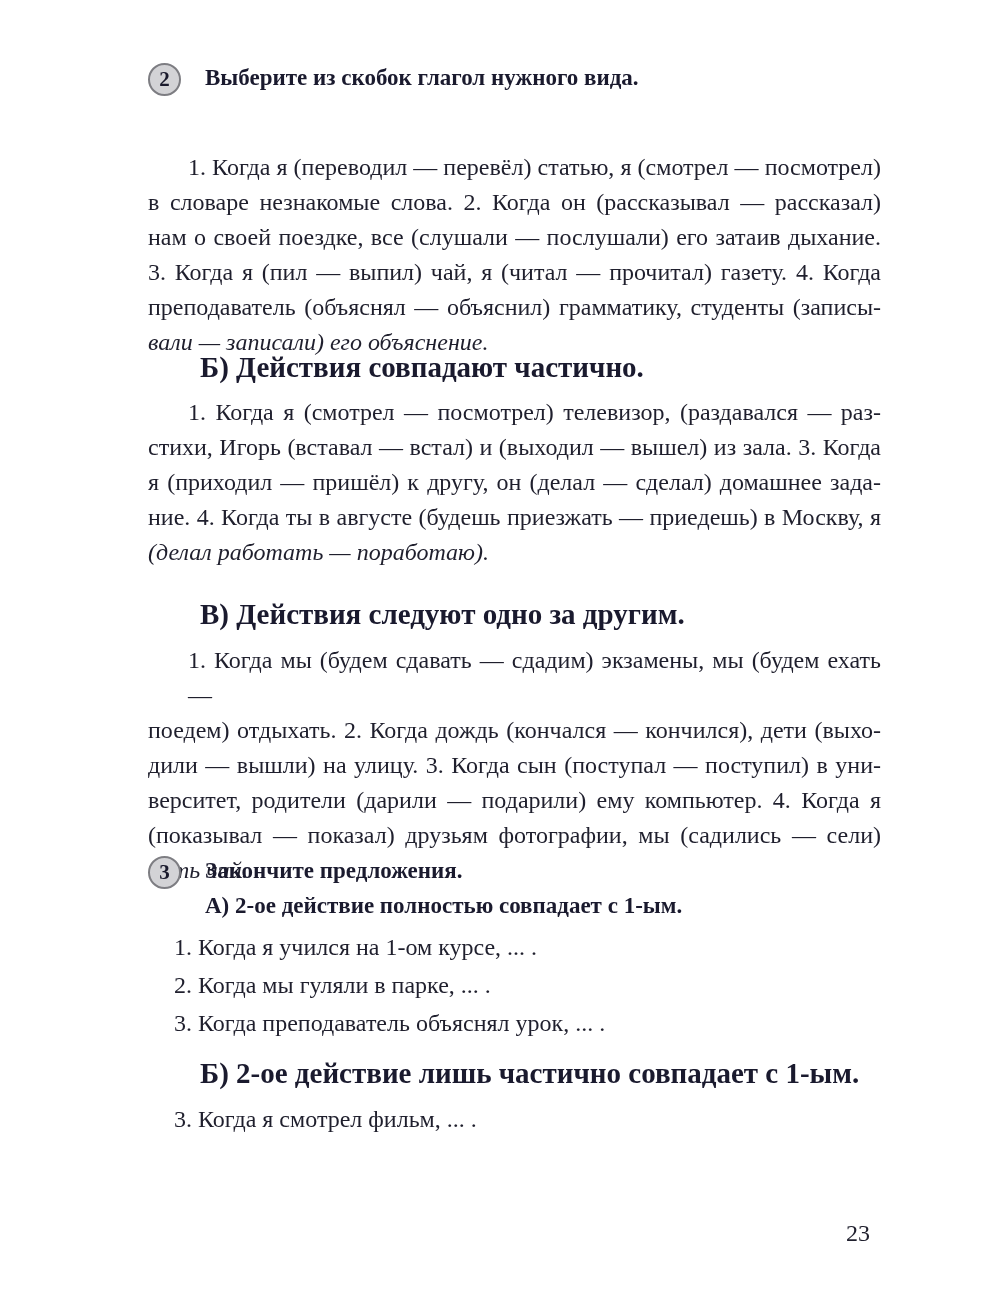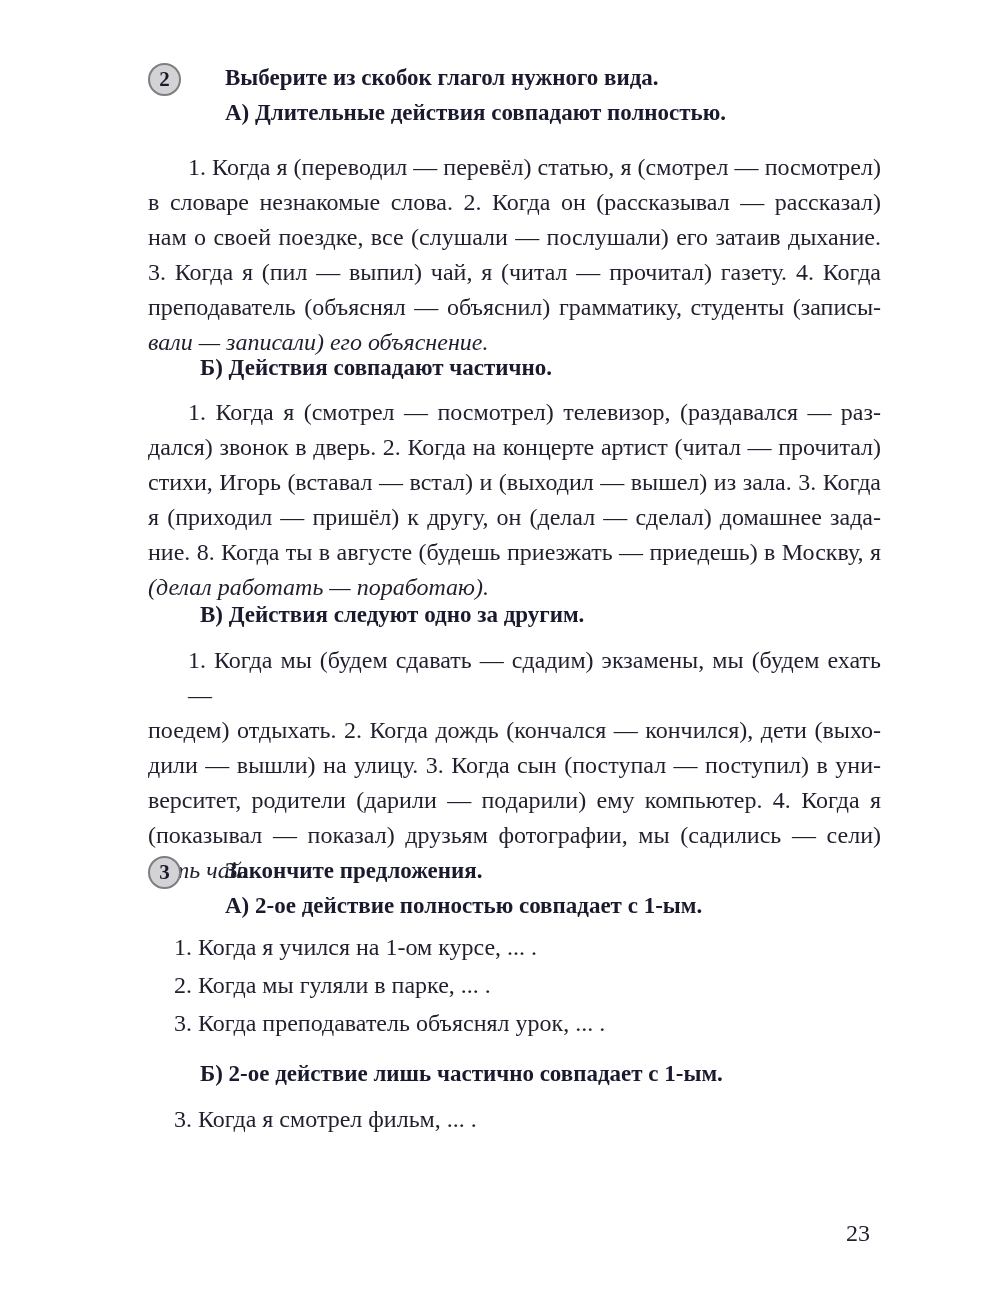--- a/index.html
+++ b/index.html
@@ -34,30 +34,30 @@
     border: 2.5px solid #7d7d82;
     display: flex;
     align-items: center;
     justify-content: center;
     font-weight: bold;
     font-size: 21px;
     color: #1a1a2c;
     box-sizing: border-box;
   }
   .ex-titles {
-    margin-left: 77px;
+    margin-left: 57px;
     font-weight: bold;
     font-size: 23px;
     line-height: 35px;
     color: #1a1a2e;
   }
   
   .sub-heading {
     font-weight: bold;
-    font-size: 23px;
+    font-size: 29px;
     line-height: 35px;
     padding-left: 52px;
     color: #1a1a2e;
     box-sizing: border-box;
   }
   
   .para {
     font-size: 24px;
     line-height: 35px;
   }
@@ -94,41 +94,39 @@
 <body>
 
 <div class="page">
 
   <div class="block ex-header" style="top:60px">
     <div class="badge">
       <span>2</span>
     </div>
     <div class="ex-titles">
       <div>Выберите из скобок глагол нужного вида.</div>
-      <div>А) Длительные действия совпадают полностью.</div>
     </div>
   </div>
 
   <div class="block para" style="top:150px">
     <div class="pline first">1. Когда я (переводил — перевёл) статью, я (смотрел — посмотрел)</div>
     <div class="pline">в словаре незнакомые слова. 2. Когда он (рассказывал — рассказал)</div>
     <div class="pline">нам о своей поездке, все (слушали — послушали) его затаив дыхание.</div>
     <div class="pline">3. Когда я (пил — выпил) чай, я (читал — прочитал) газету. 4. Когда</div>
     <div class="pline">преподаватель (объяснял — объяснил) грамматику, студенты (записы-</div>
     <div class="pline last">вали — записали) его объяснение.</div>
   </div>
 
   <div class="block sub-heading" style="top:350px">Б) Действия совпадают частично.</div>
 
   <div class="block para" style="top:395px">
     <div class="pline first">1. Когда я (смотрел — посмотрел) телевизор, (раздавался — раз-</div>
-    <div class="pline">дался) звонок в дверь. 2. Когда на концерте артист (читал — прочитал)</div>
     <div class="pline">стихи, Игорь (вставал — встал) и (выходил — вышел) из зала. 3. Когда</div>
     <div class="pline">я (приходил — пришёл) к другу, он (делал — сделал) домашнее зада-</div>
-    <div class="pline">ние. 8. Когда ты в августе (будешь приезжать — приедешь) в Москву, я</div>
+    <div class="pline">ние. 4. Когда ты в августе (будешь приезжать — приедешь) в Москву, я</div>
     <div class="pline last">(делал работать — поработаю).</div>
   </div>
 
   <div class="block sub-heading" style="top:597px">В) Действия следуют одно за другим.</div>
 
   <div class="block para" style="top:643px">
     <div class="pline first">1. Когда мы (будем сдавать — сдадим) экзамены, мы (будем ехать —</div>
     <div class="pline">поедем) отдыхать. 2. Когда дождь (кончался — кончился), дети (выхо-</div>
     <div class="pline">дили — вышли) на улицу. 3. Когда сын (поступал — поступил) в уни-</div>
     <div class="pline">верситет, родители (дарили — подарили) ему компьютер. 4. Когда я</div>

